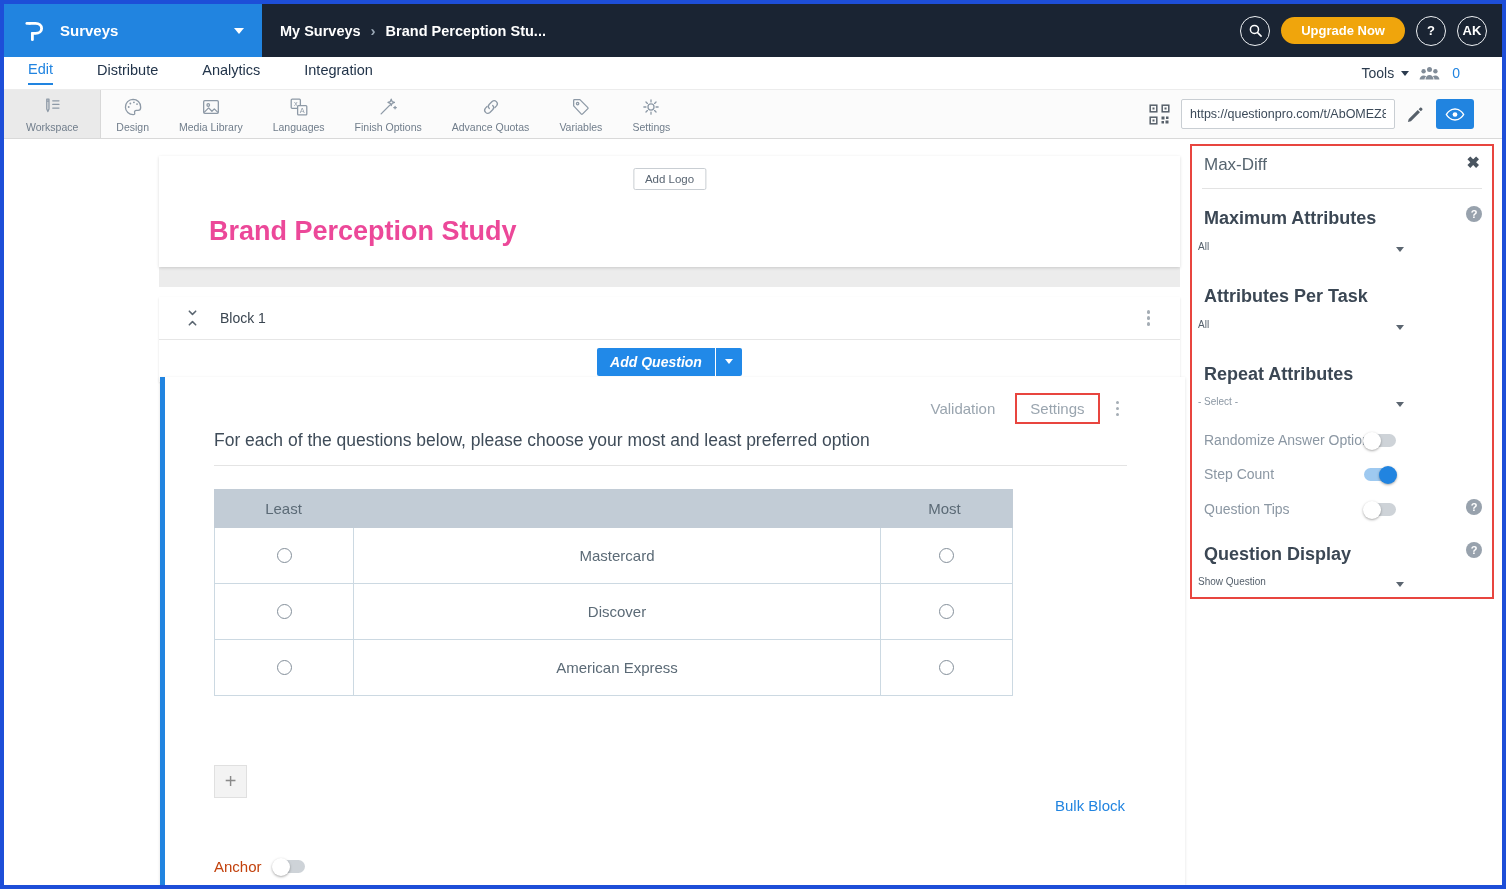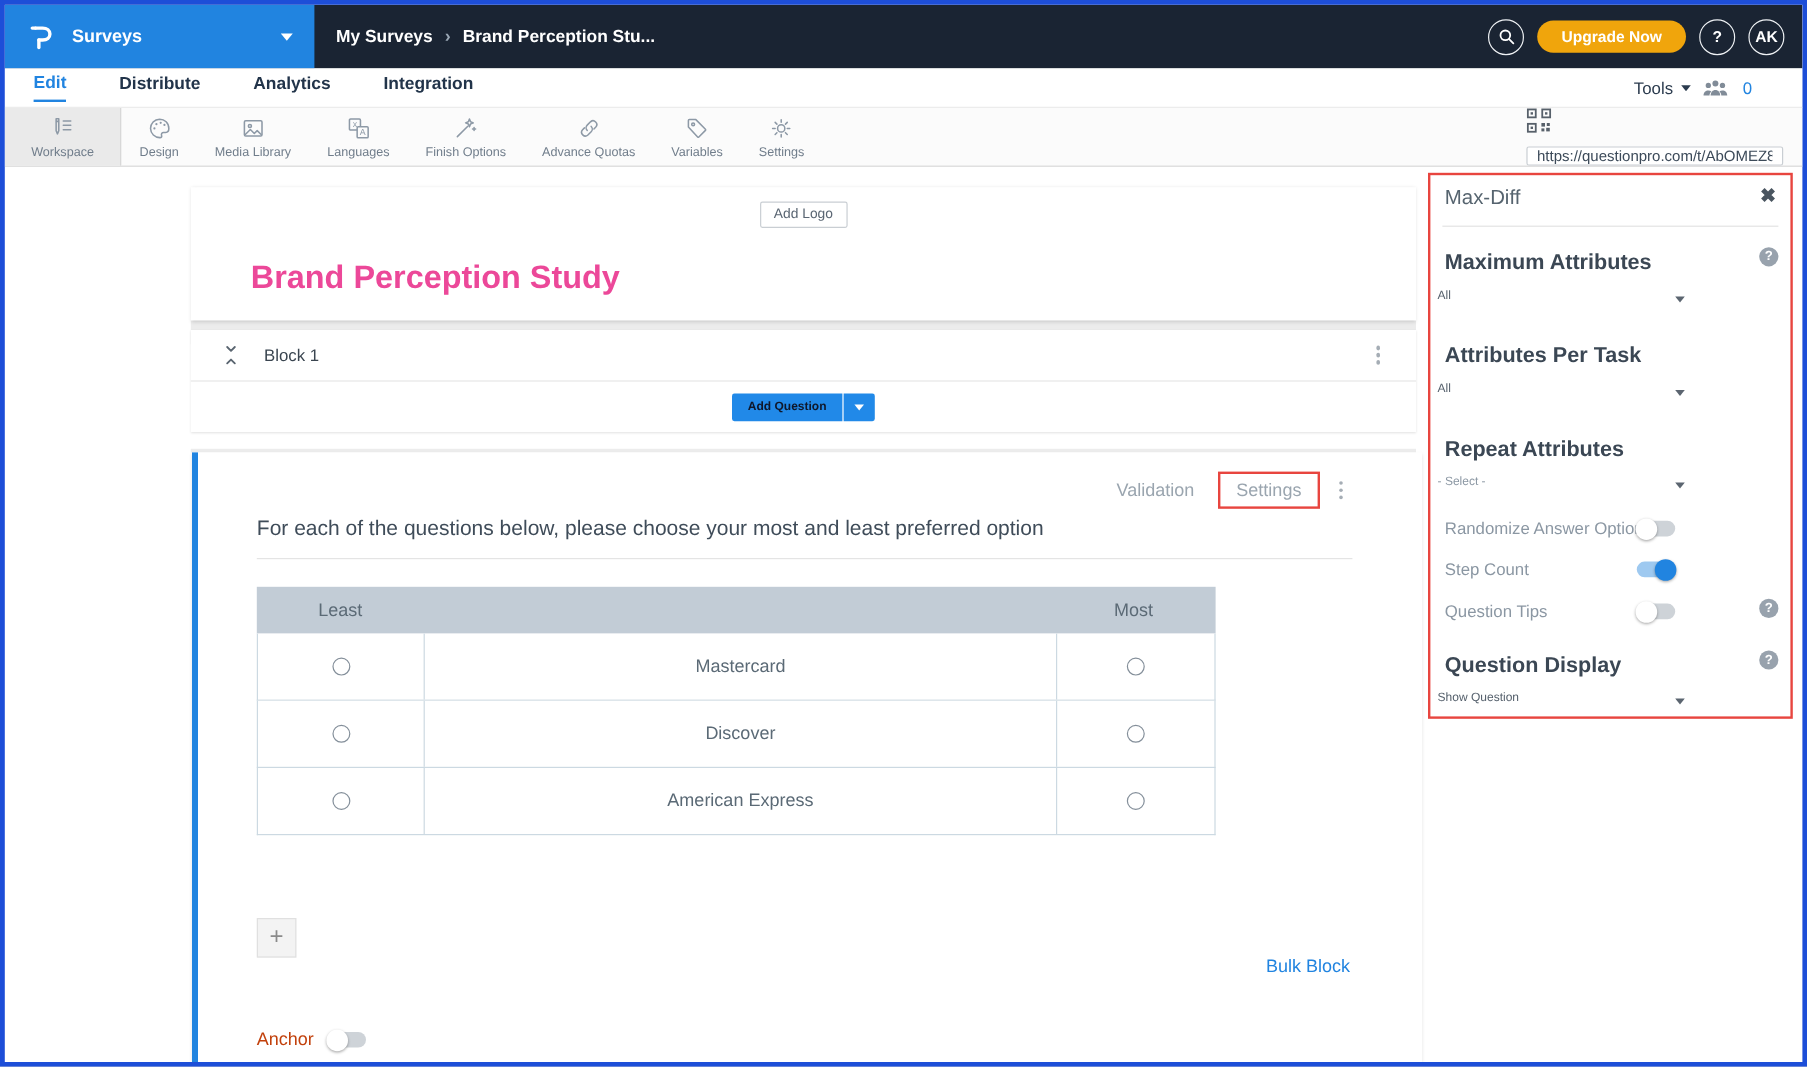--- a/index.html
+++ b/index.html
@@ -14,58 +14,58 @@
   .caret { width:0; height:0; border-left:4.5px solid transparent; border-right:4.5px solid transparent; border-top:5.5px solid #5b6570; }
   .appswitch .caret { position:absolute; right:18px; border-top-color:#fff; border-left-width:5.5px; border-right-width:5.5px; border-top-width:6.5px; }
   .crumbs { display:flex; align-items:center; gap:10px; margin-left:18px; color:#fff; font-size:14.5px; font-weight:bold; }
   .crumbs .sep { color:#9aa7b5; font-size:15px; font-weight:bold; }
   .top-right { margin-left:auto; display:flex; align-items:center; gap:11px; padding-right:15px; }
   .circ { width:30px; height:30px; border:1.5px solid #eef1f4; border-radius:50%; display:flex; align-items:center; justify-content:center; color:#fff; font-size:13px; font-weight:bold; cursor:pointer; background:transparent; }
   .upgrade { height:27px; padding:0 20px; background:#f0a50c; border:none; border-radius:14px; color:#fff; font-size:13px; font-weight:bold; font-family:inherit; display:flex; align-items:center; cursor:pointer; }
 
   
   .tabbar { position:absolute; top:53px; left:0; right:0; height:32px; background:#fff; display:flex; align-items:center; padding:0 24px; }
-  .tab { font-size:14.5px; font-weight:bold; color:#22344a; margin-right:44px; cursor:pointer; padding-bottom:6px; }
+  .tab { font-size:14.5px; font-weight:normal; color:#22344a; margin-right:44px; cursor:pointer; padding-bottom:6px; }
   .tab.active { color:#2184e0; border-bottom:2px solid #2184e0; }
   .tab-right { margin-left:auto; display:flex; align-items:center; gap:9px; padding-right:18px; }
   .tools { display:flex; align-items:center; gap:7px; font-size:14px; color:#2b3b4e; cursor:pointer; }
   .tools .caret { border-top-color:#2b3b4e; }
   .collab-count { color:#2184e0; font-size:14px; margin-left:2px; }
 
   
   .toolbar { position:absolute; top:85px; left:0; right:0; height:50px; background:#fbfbfb; border-top:1px solid #ececec; border-bottom:1px solid #d9d9d9; display:flex; align-items:stretch; }
   .titem { display:flex; flex-direction:column; align-items:center; justify-content:center; gap:3px; padding:0 15px; min-width:62px; font-size:10.5px; color:#707d8b; cursor:pointer; }
   .titem.active { background:#eaeaea; border-right:1px solid #d8d8d8; padding:0 22px; }
   .titem svg { width:22px; height:22px; stroke:#8d99a6; fill:none; stroke-width:1.4; stroke-linecap:round; stroke-linejoin:round; }
   .titem svg .fil { fill:#8d99a6; stroke:none; }
-  .toolbar-right { margin-left:auto; display:flex; gap:11px; padding-right:16px;flex-direction:column; }
+  .toolbar-right { margin-left:auto; display:flex; align-items:center; gap:11px; padding-right:28px; }
   .qr svg { width:21px; height:21px; display:block; }
   .url-input { width:214px; height:30px; border:1px solid #c9ced3; border-radius:2px; padding:0 8px; font-size:12.5px; color:#3c4a59; font-family:inherit; background:#fff; }
   .pencil svg { width:19px; height:19px; display:block; }
   .eye-btn { width:38px; height:30px; background:#2184e0; border:none; border-radius:3px; display:flex; align-items:center; justify-content:center; cursor:pointer; }
 
   
   .sidebar { position:absolute; top:135px; left:0; width:154px; bottom:0; background:#efefef; border-right:1px solid #dadada; }
   .qid { position:absolute; top:300px; width:100%; text-align:center; color:#5c6b7a; font-size:13px; }
   .gapstrip { position:absolute; left:155px; width:1021px; background:#ececec; }
 
   .survey-card { position:absolute; left:155px; top:152px; width:1021px; height:111px; background:#fff; box-shadow:0 1px 3px rgba(0,0,0,.15); }
   .add-logo { position:absolute; top:12px; left:50%; transform:translateX(-50%); padding:4px 11px; background:#fff; border:1px solid #c9ced3; border-radius:2px; font-size:11.5px; color:#5a6673; font-family:inherit; cursor:pointer; }
   .survey-title { position:absolute; left:50px; top:60px; font-size:27px; font-weight:bold; color:#ec4899; cursor:text; }
 
-  .block-card { position:absolute; left:155px; top:271px; width:1021px; height:85px; background:#fff; box-shadow:0 1px 2px rgba(0,0,0,.12); }
+  .block-card { position:absolute; left:155px; top:293px; width:1021px; height:85px; background:#fff; box-shadow:0 1px 2px rgba(0,0,0,.12); }
   .block-head { height:43px; border-bottom:1px solid #e6e6e6; display:flex; align-items:center; padding:0 26px; }
   .collapse svg { width:15px; height:20px; stroke:#5a6570; fill:none; stroke-width:1.7; stroke-linecap:round; stroke-linejoin:round; display:block; }
   .block-title { margin-left:20px; font-size:14px; color:#3a4550; }
   .kebab { display:flex; flex-direction:column; gap:2.5px; align-items:center; cursor:pointer; padding:4px; }
   .kebab i { width:3.5px; height:3.5px; border-radius:50%; background:#a5adb5; }
   .block-head .kebab { margin-left:auto; }
   .block-foot { height:43px; display:flex; align-items:center; justify-content:center; }
   .addq { display:flex; cursor:pointer; }
-  .addq-main { background:#2189e8; color:#0f172a; font-size:10px; font-weight:bold; padding:6px 13px; border-radius:2px 0 0 2px; border:none; font-family:inherit; cursor:pointer; }
+  .addq-main { background:#2189e8; color:#ffffff; font-size:14px; font-weight:bold; padding:6px 13px; border-radius:2px 0 0 2px; border:none; font-family:inherit; cursor:pointer;font-style:italic; }
   .addq-caret { background:#2189e8; width:26px; margin-left:1px; display:flex; align-items:center; justify-content:center; border-radius:0 2px 2px 0; border:none; cursor:pointer; }
   .addq-caret .caret { border-top-color:#fff; }
 
   .q-card { position:absolute; left:156px; top:373px; width:1025px; bottom:0; background:#fff; border-left:5px solid #2184e0; box-shadow:0 1px 3px rgba(0,0,0,.12); }
   .q-tabs { position:absolute; top:16px; right:62px; display:flex; align-items:center; gap:12px; }
   .q-tab-validation { color:#9aa5af; font-size:15px; padding:6px 8px; cursor:pointer; }
   .q-tab-settings { color:#9aa5af; font-size:15px; padding:5px 13px; border:2px solid #e8453f; cursor:pointer; background:#fff; }
   .q-text { position:absolute; left:49px; top:53px; font-size:17.5px; color:#3f4c59; cursor:text; }
   .q-underline { position:absolute; left:49px; top:88px; width:913px; height:1px; background:#e4e4e4; }
 

